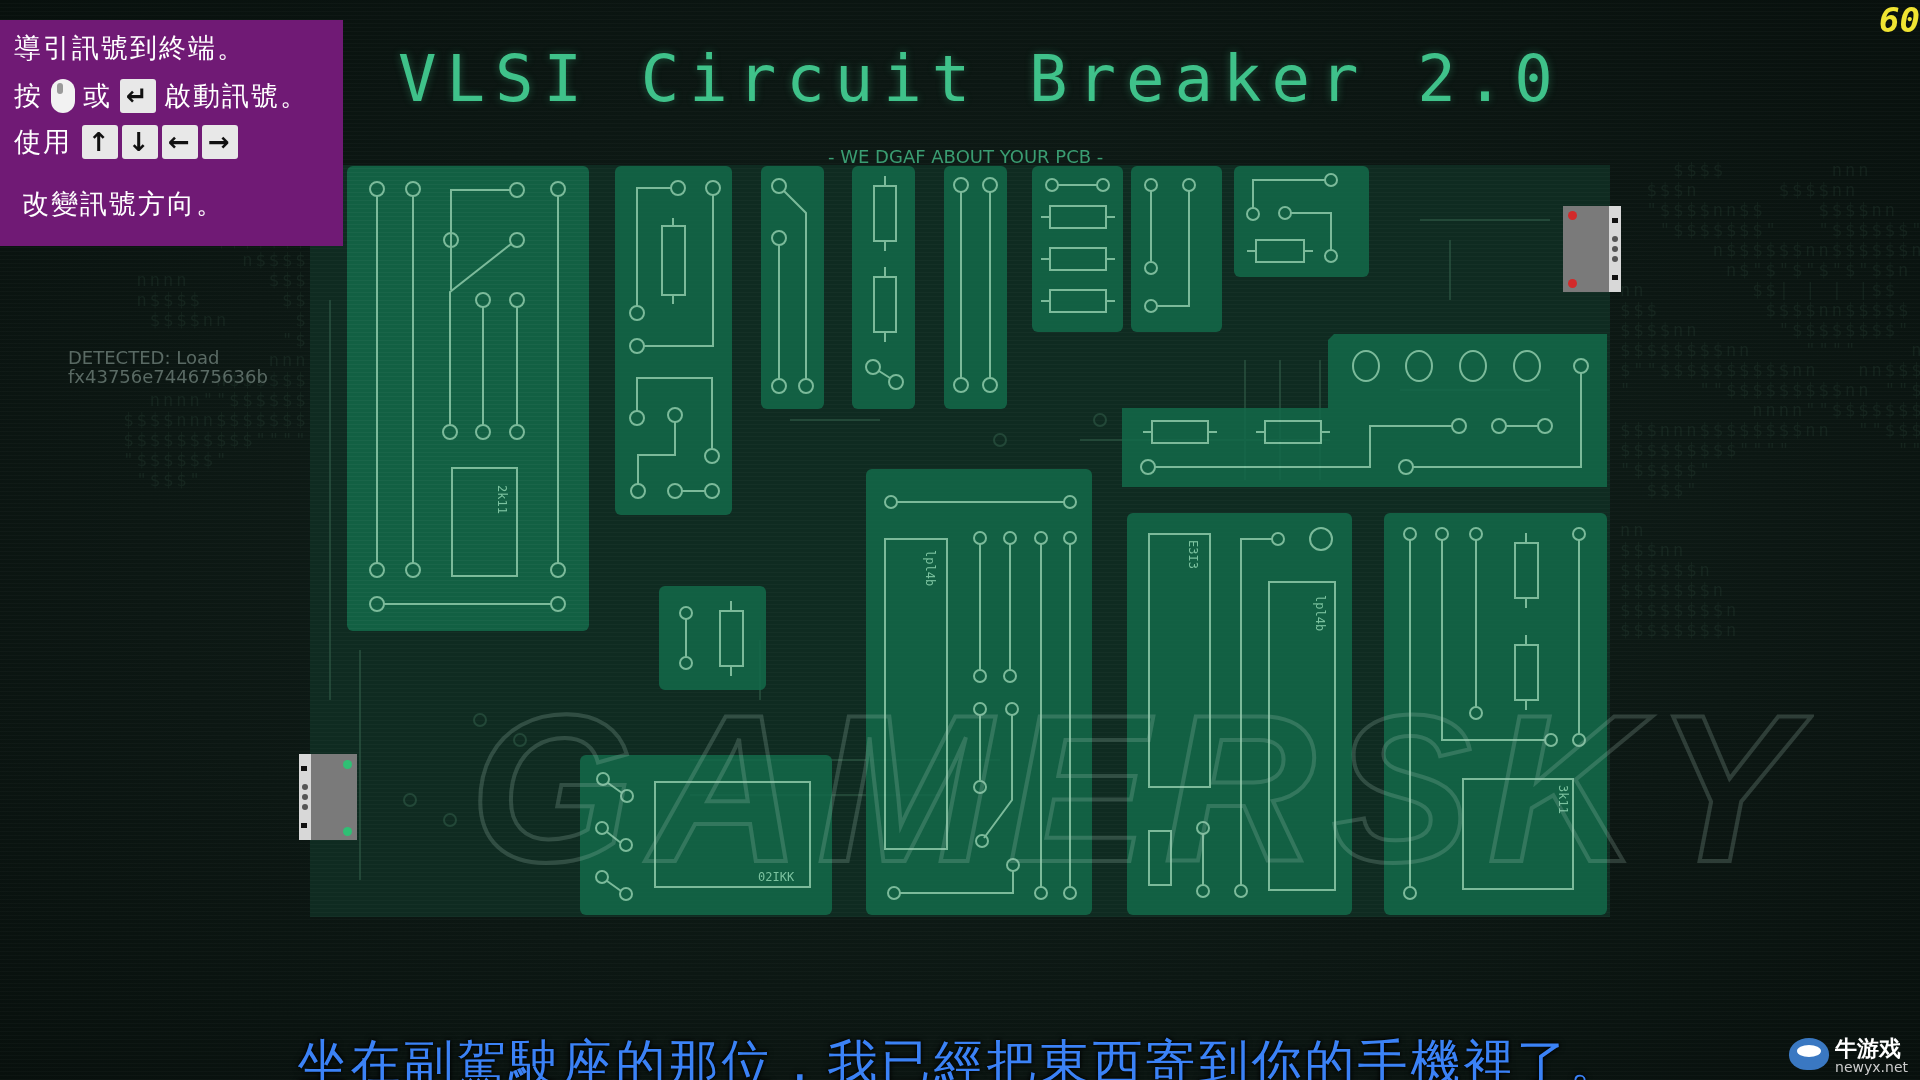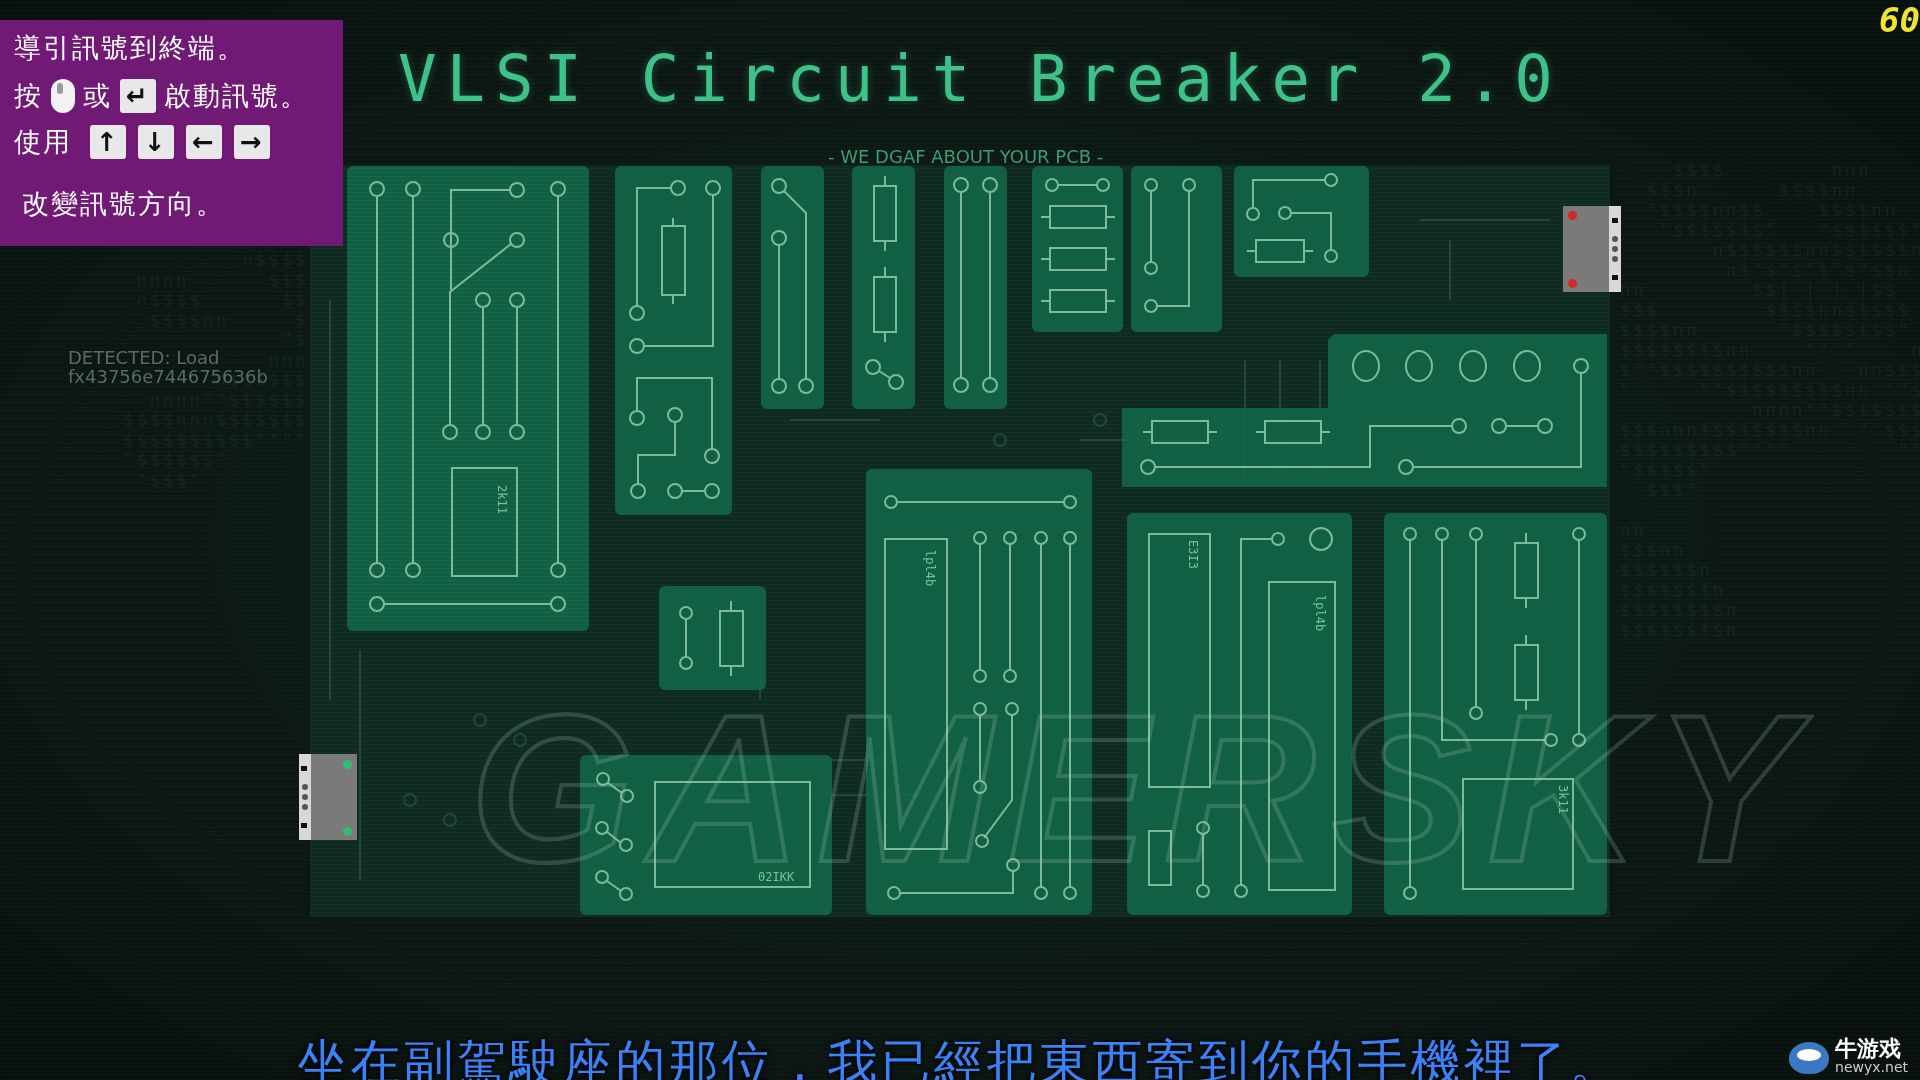--- a/index.html
+++ b/index.html
@@ -65,21 +65,21 @@
     position:absolute; left:0; right:0; top:1030px; text-align:center; color:#3b82f6;
     font-size:50px; letter-spacing:3px;
     text-shadow:0 0 3px #000, 0 0 6px #000;
   }
   .watermark {
     position:absolute; left:470px; top:668px; font-size:210px; font-style:italic; font-weight:bold;
     color:transparent; -webkit-text-stroke:4px rgba(170,200,185,0.22); letter-spacing:16px;
     font-family:"Liberation Sans", sans-serif;
   }
   .logo {
-    position:absolute; right:12px; bottom:6px; display:flex; align-items:flex-end; gap:6px;margin-top:8px;
+    position:absolute; right:12px; bottom:6px; display:flex; align-items:flex-start; gap:6px;margin-top:8px;
   }
   .logo-face {
     width:40px; height:32px; background:#3a78c2; border-radius:50% 50% 45% 45%;
     position:relative;
   }
   .logo-face::after {
     content:""; position:absolute; left:8px; top:7px; width:24px; height:12px; background:#fff; border-radius:50%;
   }
   .logo-text-cn { color:#fff; font-size:22px; font-weight:bold; line-height:22px; }
   .logo-text-en { color:#ccc; font-size:14px; line-height:14px; }
@@ -452,21 +452,21 @@
   <div class="hud-line" style="top:10px;">
     <span>導引訊號到終端。</span>
   </div>
   <div class="hud-line" style="top:58px;">
     <span>按</span>
     <span class="mouse-icon"></span>
     <span>或</span>
     <span class="key">↵</span>
     <span>啟動訊號。</span>
   </div>
-  <div class="hud-line" style="top:104px; gap:12px;">
+  <div class="hud-line" style="top:104px; gap:4px;">
     <span style="margin-right:6px;">使用</span>
     <span class="key">↑</span>
     <span class="key">↓</span>
     <span class="key">←</span>
     <span class="key">→</span>
   </div>
   <div class="hud-line" style="top:166px; left:22px;">
     <span>改變訊號方向。</span>
   </div>
 </div>

